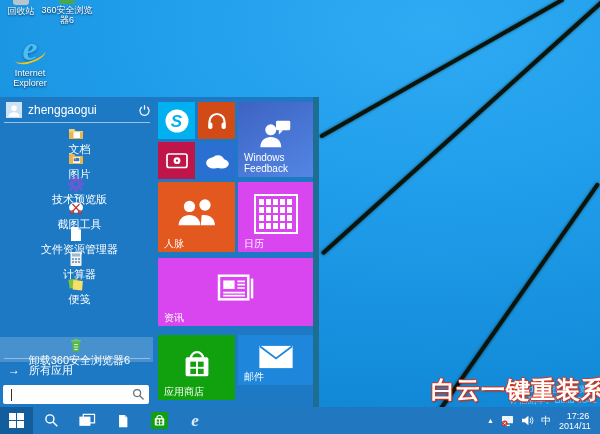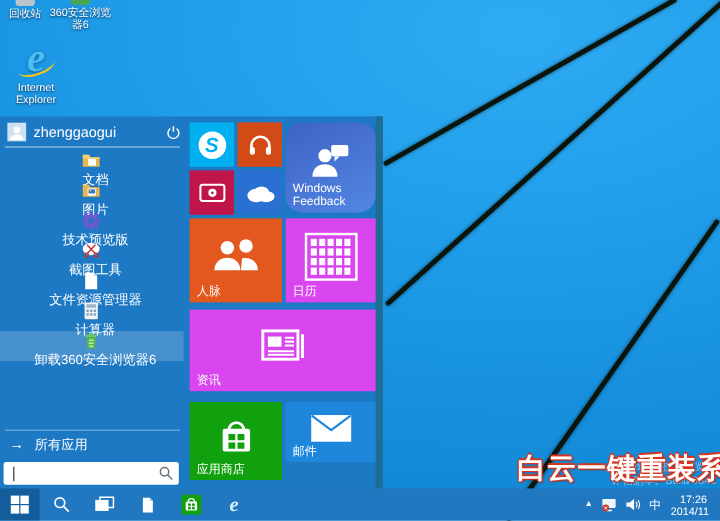--- a/index.html
+++ b/index.html
@@ -25,37 +25,37 @@
   
   .start-panel{position:absolute;left:0;top:97px;width:313px;height:311px;background:#1e79c4;border-right:6px solid #1d6d94;z-index:3;color:#fff;}
   .sm-header{position:absolute;left:6px;top:3px;width:145px;height:20px;display:flex;align-items:center;}
   .avatar{width:16px;height:16px;margin-right:6px;flex:none;display:inline-block;}
   .uname{font-size:12px;}
   .power{margin-left:auto;width:13px;height:13px;display:inline-block;cursor:pointer;}
   .sm-sep{position:absolute;left:4px;width:146px;height:1px;background:rgba(255,255,255,.55);}
   .sep1{top:25px;} .sep2{top:261px;background:rgba(255,255,255,.4);}
   .sm-items{position:absolute;left:0;top:29px;width:153px;}
   .sm-item{height:25px;display:flex;align-items:center;padding-left:6px;cursor:pointer;flex-direction:column;}
-  .sm-item.hl{background:rgba(255,255,255,.18);}
+  .sm-item.hl{background:rgba(255,255,255,.18);margin-top:36px;}
   .mi{width:16px;height:16px;margin-right:8px;flex:none;}
   .sm-item span.lbl{font-size:11px;white-space:nowrap;}
   .allapps{position:absolute;left:8px;top:265px;height:16px;display:flex;align-items:center;font-size:11px;cursor:pointer;}
   .allapps .arrow{font-size:12px;margin-right:9px;}
   .searchbox{position:absolute;left:3px;top:288px;width:146px;height:19px;background:#fff;border-radius:2px;display:flex;align-items:center;padding:0 4px;box-sizing:border-box;}
   .caret{width:1px;height:12px;background:#333;margin-left:4px;flex:none;}
   .searchbox input{flex:1;border:0;outline:0;background:transparent;font-size:11px;min-width:0;padding:0 3px;}
   .mag{width:13px;height:13px;flex:none;cursor:pointer;}
 
   
   .tile{position:absolute;color:#fff;cursor:pointer;overflow:hidden;}
   .tile .cicon{position:absolute;left:50%;top:50%;transform:translate(-50%,-50%);}
   .tlabel{position:absolute;left:6px;bottom:3px;font-size:10px;line-height:11px;max-width:85%;}
   .t-skype{left:158px;top:5px;width:37px;height:37px;background:#00b0f0;}
   .t-music{left:198px;top:5px;width:37px;height:37px;background:#d24b17;}
-  .t-feedback{left:238px;top:5px;width:75px;height:75px;background:linear-gradient(150deg,#3d63c4,#5386e4);border-radius:14px;}
+  .t-feedback{left:238px;top:5px;width:75px;height:75px;background:linear-gradient(150deg,#3d63c4,#5386e4);}
   .t-camera{left:158px;top:45px;width:37px;height:37px;background:#c0154a;}
   .t-onedrive{left:198px;top:45px;width:37px;height:37px;background:#2a6fd2;}
   .t-people{left:158px;top:85px;width:77px;height:70px;background:#e2581f;}
   .t-calendar{left:238px;top:85px;width:75px;height:70px;background:#d946ef;}
   .t-news{left:158px;top:161px;width:155px;height:68px;background:#d946ef;}
   .t-store{left:158px;top:238px;width:77px;height:65px;background:#12a10e;}
   .t-mail{left:238px;top:238px;width:75px;height:50px;background:#1e87dc;}
   .skype-badge{position:absolute;left:50%;top:50%;transform:translate(-50%,-50%);width:23px;height:23px;border-radius:50%;background:#fff;color:#00b0f0;font-weight:bold;font-size:17px;line-height:23px;text-align:center;}
   .cal-grid{position:absolute;left:50%;top:46%;transform:translate(-50%,-50%);width:34px;height:30px;border:2.5px solid #fff;padding:3px;display:grid;grid-template-columns:repeat(5,1fr);grid-template-rows:repeat(4,1fr);gap:2px;}
   .cal-grid i{background:#fff;}
@@ -197,20 +197,29 @@
                 <rect x="7" y="7" width="2" height="2"></rect>
                 <rect x="10" y="7" width="2" height="2"></rect>
                 <rect x="4" y="10" width="2" height="2"></rect>
                 <rect x="7" y="10" width="2" height="2"></rect>
                 <rect x="10" y="10" width="2" height="2"></rect>
               </g>
             </svg>
           </span>
         <span class="lbl">计算器</span>
       </div>
+      <div class="sm-item">
+        <span class="mi">
+            <svg viewBox="0 0 16 16" width="16" height="16">
+              <rect x="1" y="3" width="9" height="9" fill="#7dc242" transform="rotate(-8 5.5 7.5)"></rect>
+              <rect x="5" y="4.5" width="9.5" height="9.5" fill="#f7e06a" transform="rotate(5 9.7 9.2)"></rect>
+            </svg>
+          </span>
+        <span class="lbl">便笺</span>
+      </div>
       <div class="sm-item hl">
         <span class="mi">
             <svg viewBox="0 0 16 16" width="16" height="16">
               <path d="M4 5h8l-1 9.5H5z" fill="#57b947"></path>
               <rect x="3" y="3.1" width="10" height="1.7" rx=".8" fill="#6cc95c"></rect>
               <rect x="6.4" y="1.8" width="3.2" height="1.5" fill="#6cc95c"></rect>
               <path d="M6.2 7.5h3.6M6 10h4M6.3 12.5h3.4" stroke="#fff" stroke-width=".8"></path>
             </svg>
           </span>
         <span class="lbl">卸载360安全浏览器6</span>

